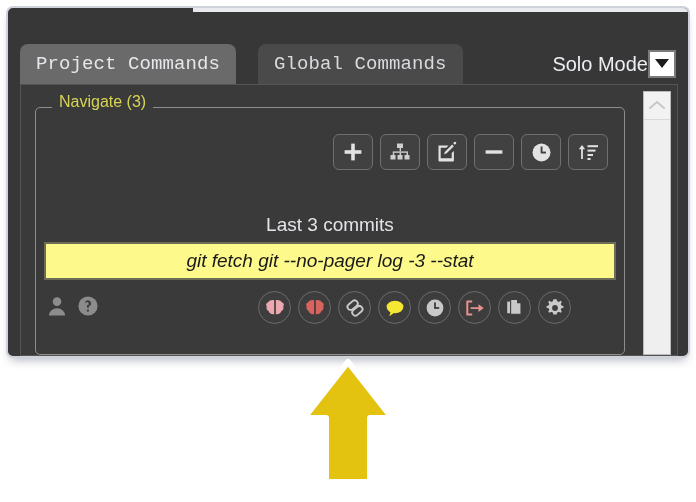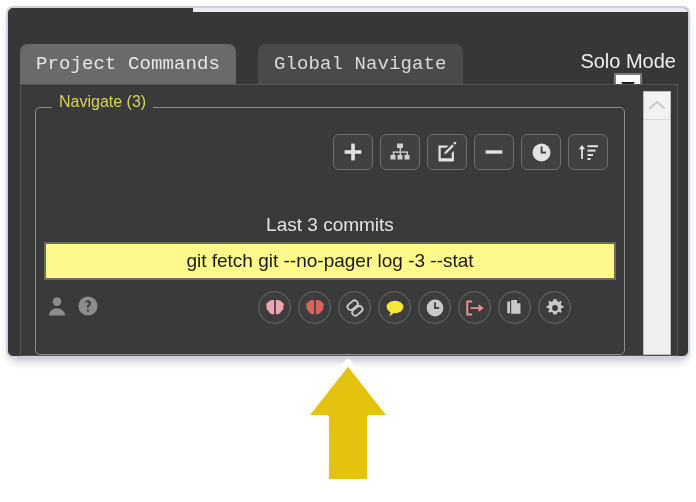--- a/index.html
+++ b/index.html
@@ -82,21 +82,20 @@
   }
 
   
   #solo-wrap {
     position: absolute;
     right: 12px;
     top: 42px;
     display: flex;
     align-items: center;
     gap: 0;
-    flex-direction: column;
   }
   #solo-label {
     color: #eceef2;
     font-size: 20px;
     white-space: nowrap;
   }
   #solo-dd {
     width: 28px;
     height: 28px;
     background: #ffffff;
@@ -183,20 +182,21 @@
     right: 8px;
     top: 134px;
     height: 38px;
     background: #fdf98a;
     border: 2px solid #6c6c58;
     box-sizing: border-box;
     display: flex;
     align-items: center;
     justify-content: center;
     cursor: text;
+    font-style: italic;
   }
   #cmd-text {
     color: #1a1a1a;
     font-size: 19px;
     white-space: nowrap;
   }
 
   
   #bottom-row {
     position: absolute;
@@ -281,21 +281,21 @@
 
   <div id="app-window">
 
     <div id="chrome-strip"></div>
 
     <div id="tabstrip">
       <div class="tab active">
         <span>Project Commands</span>
       </div>
       <div class="tab inactive">
-        <span>Global Navigate</span>
+        <span>Global Commands</span>
       </div>
     </div>
 
     <div id="solo-wrap">
       <span id="solo-label">Solo Mode</span>
       <span id="solo-dd">
         <svg width="20" height="16" viewBox="0 0 20 16" aria-hidden="true">
           <path d="M3 3 L10 12 L17 3 L13.6 3 L10 8 L6.4 3 Z" fill="#1a1a1a"></path>
           <path d="M6 3 L10 9.2 L14 3 L10 3 Z" fill="#1a1a1a"></path>
         </svg>

